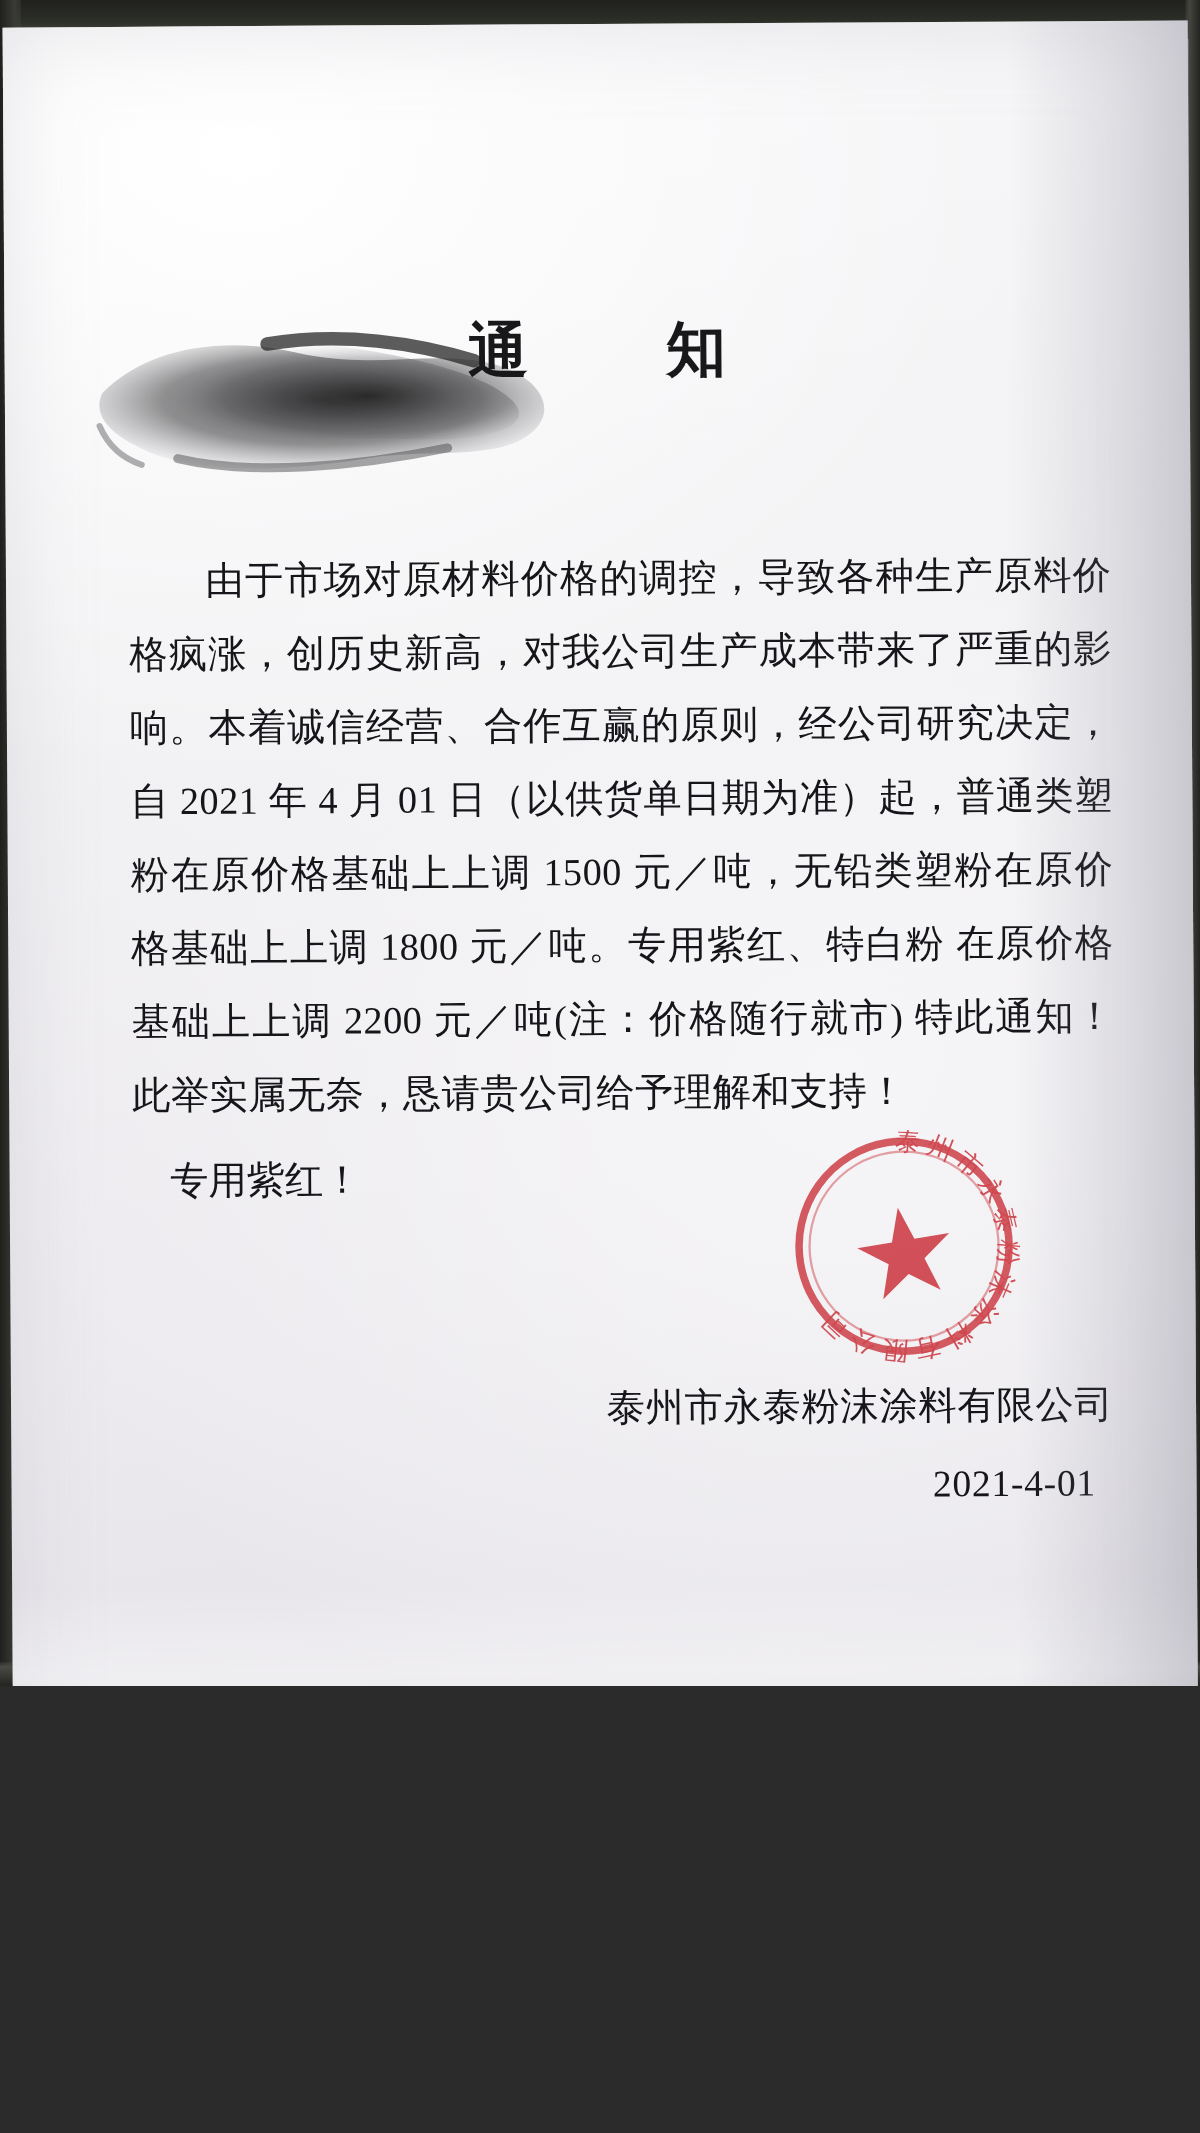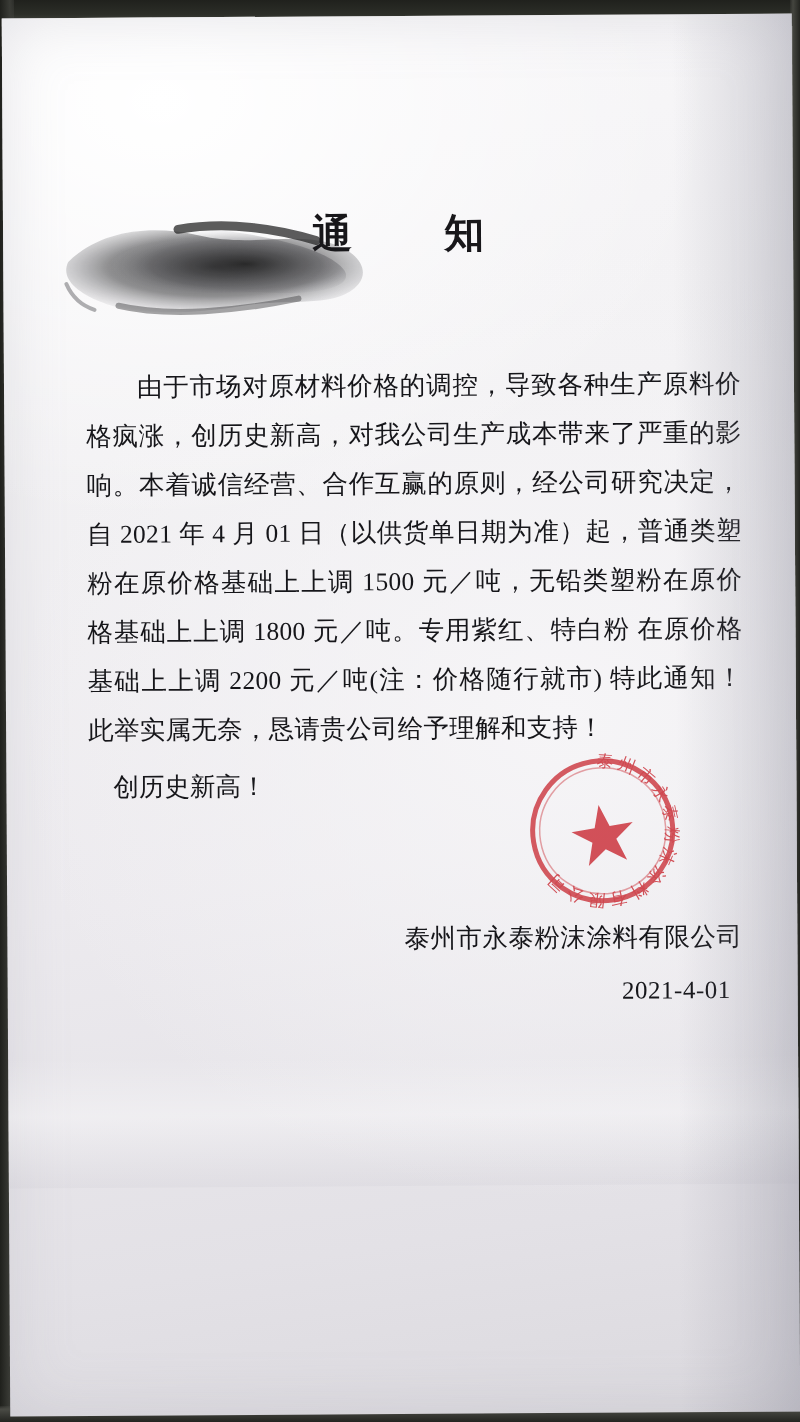--- a/index.html
+++ b/index.html
@@ -11,21 +11,21 @@
     width: 800px;
     height: 1422px;
     overflow: hidden;
     font-family: "Liberation Serif", serif;
   }
 
   
   .photo {
     position: relative;
     width: 800px;
-    height: 1422px;
+    height: 1124px;
     background:
       
       radial-gradient(120% 70% at 30% 12%, rgba(255,255,255,0.55) 0%, rgba(255,255,255,0.0) 60%),
       radial-gradient(90% 60% at 85% 95%, rgba(120,120,130,0.28) 0%, rgba(255,255,255,0) 65%),
       linear-gradient(165deg, #efeef0 0%, #eceaec 28%, #e7e5e8 55%, #dfdde1 78%, #d6d4d9 100%);
     overflow: hidden;
     text-decoration: underline;
   }
   
   .bg-top {
@@ -212,21 +212,21 @@
         <path d="M46,30 C96,8 160,14 214,26 C248,34 276,44 286,58 C296,74 262,82 218,80 C160,78 104,84 66,72 C40,64 28,44 46,30 Z" fill="url(#sm2)"></path>
         <path d="M120,16 C170,8 220,16 258,28" stroke="#141414" stroke-width="9" fill="none" stroke-linecap="round" opacity="0.75"></path>
         <path d="M60,92 C110,104 180,98 240,86" stroke="#2a2a2c" stroke-width="6" fill="none" stroke-linecap="round" opacity="0.45"></path>
         <path d="M8,70 C14,84 24,92 36,96" stroke="#55555a" stroke-width="4" fill="none" stroke-linecap="round" opacity="0.5"></path>
       </svg>
 
       <div class="title">通　知</div>
 
       <div class="body-text">由于市场对原材料价格的调控，导致各种生产原料价格疯涨，创历史新高，对我公司生产成本带来了严重的影响。本着诚信经营、合作互赢的原则，经公司研究决定，自 2021 年 4 月 01 日（以供货单日期为准）起，普通类塑粉在原价格基础上上调 1500 元／吨，无铅类塑粉在原价格基础上上调 1800 元／吨。专用紫红、特白粉 在原价格基础上上调 2200 元／吨(注：价格随行就市) 特此通知！此举实属无奈，恳请贵公司给予理解和支持！</div>
 
-      <div class="closing">创历史新高！</div>
+      <div class="closing">专用紫红！</div>
 
       <div class="seal">
         <svg viewBox="0 0 176 176" xmlns="http://www.w3.org/2000/svg">
           <defs>
             <path id="sealArc" d="M 88,88 m -64,0 a 64,64 0 1,1 128,0 a 64,64 0 1,1 -128,0"></path>
           </defs>
           <circle cx="88" cy="88" r="70" fill="none" stroke="#c8232c" stroke-width="5" opacity="0.9"></circle>
           <circle cx="88" cy="88" r="63" fill="none" stroke="#c8232c" stroke-width="1.5" opacity="0.5"></circle>
           <text font-family="'Liberation Serif', serif" font-size="17" fill="#c8232c" letter-spacing="3.4" opacity="0.95">
             <textPath href="#sealArc" startOffset="26%">泰州市永泰粉沫涂料有限公司</textPath>

